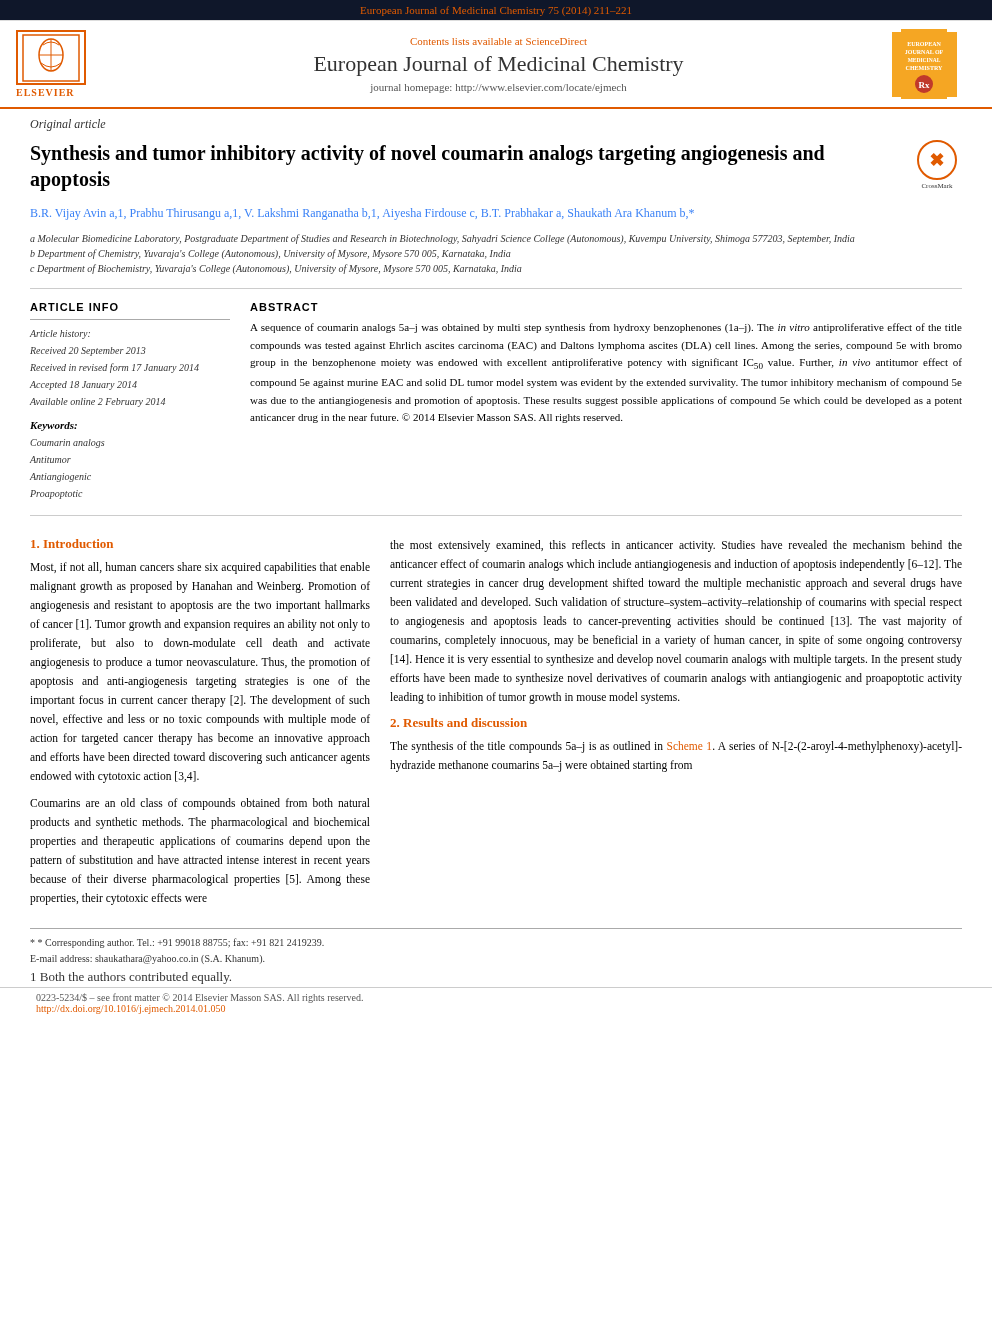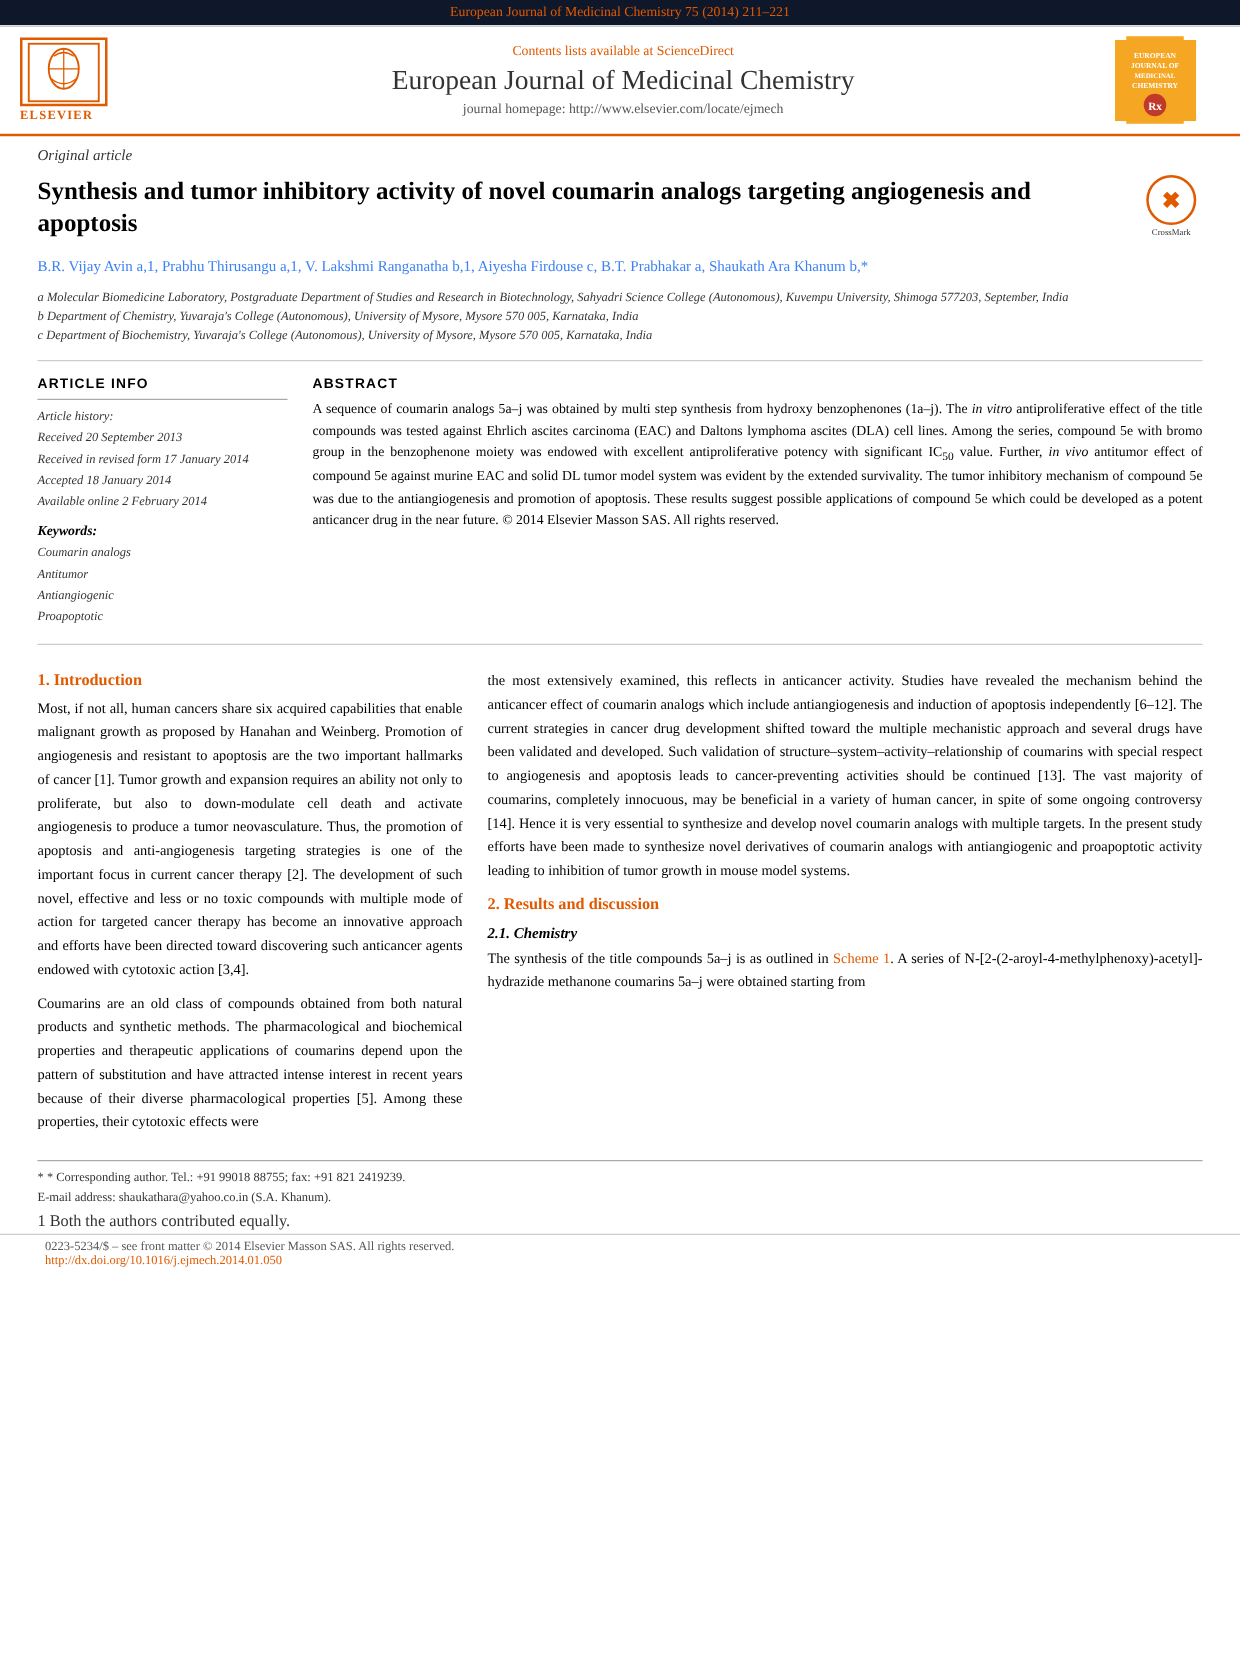--- a/index.html
+++ b/index.html
@@ -360,21 +360,20 @@
 
   <div class="left-col">
     <div class="section-title">1.  Introduction</div>
     <p class="body-text">Most, if not all, human cancers share six acquired capabilities that enable malignant growth as proposed by Hanahan and Weinberg. Promotion of angiogenesis and resistant to apoptosis are the two important hallmarks of cancer [1]. Tumor growth and expansion requires an ability not only to proliferate, but also to down-modulate cell death and activate angiogenesis to produce a tumor neovasculature. Thus, the promotion of apoptosis and anti-angiogenesis targeting strategies is one of the important focus in current cancer therapy [2]. The development of such novel, effective and less or no toxic compounds with multiple mode of action for targeted cancer therapy has become an innovative approach and efforts have been directed toward discovering such anticancer agents endowed with cytotoxic action [3,4].</p>
     <p class="body-text">Coumarins are an old class of compounds obtained from both natural products and synthetic methods. The pharmacological and biochemical properties and therapeutic applications of coumarins depend upon the pattern of substitution and have attracted intense interest in recent years because of their diverse pharmacological properties [5]. Among these properties, their cytotoxic effects were</p>
   </div>
 
   <div class="right-col">
     <p class="body-text">the most extensively examined, this reflects in anticancer activity. Studies have revealed the mechanism behind the anticancer effect of coumarin analogs which include antiangiogenesis and induction of apoptosis independently [6–12]. The current strategies in cancer drug development shifted toward the multiple mechanistic approach and several drugs have been validated and developed. Such validation of structure–system–activity–relationship of coumarins with special respect to angiogenesis and apoptosis leads to cancer-preventing activities should be continued [13]. The vast majority of coumarins, completely innocuous, may be beneficial in a variety of human cancer, in spite of some ongoing controversy [14]. Hence it is very essential to synthesize and develop novel coumarin analogs with multiple targets. In the present study efforts have been made to synthesize novel derivatives of coumarin analogs with antiangiogenic and proapoptotic activity leading to inhibition of tumor growth in mouse model systems.</p>
     <div class="section-title">2.  Results and discussion</div>
-    <div class="subsection-title">2.1.  Chemistry</div>
     <p class="body-text">The synthesis of the title compounds 5a–j is as outlined in <span class="link-text">Scheme 1</span>. A series of N-[2-(2-aroyl-4-methylphenoxy)-acetyl]-hydrazide methanone coumarins 5a–j were obtained starting from</p>
   </div>
 </div>
 
 <div style="margin: 12px 30px 0; border-top: 1px solid #aaa; padding-top: 6px;">
   <div style="font-size:10px; color:#333; line-height:1.6;">
     <span>* </span>
     <span>* Corresponding author. Tel.: +91 99018 88755; fax: +91 821 2419239.</span>
   </div>
   <div style="font-size:10px; color:#333; line-height:1.6;">

